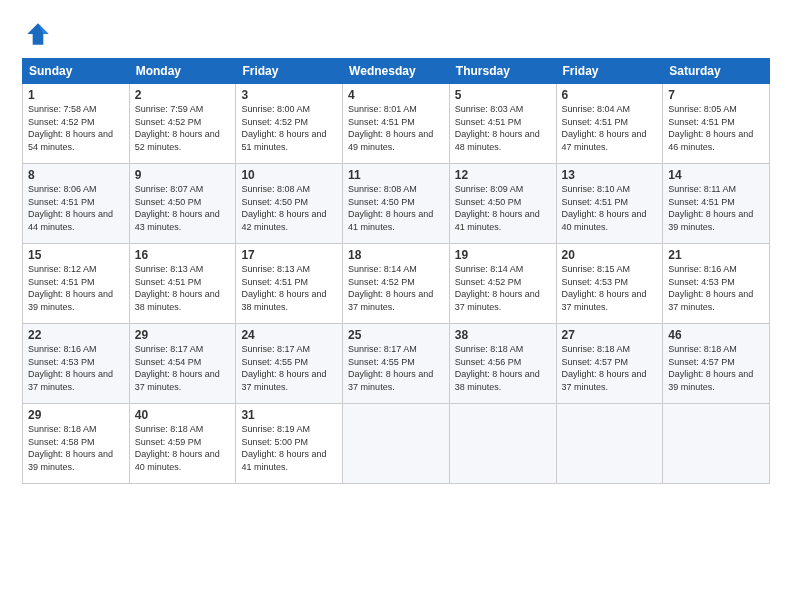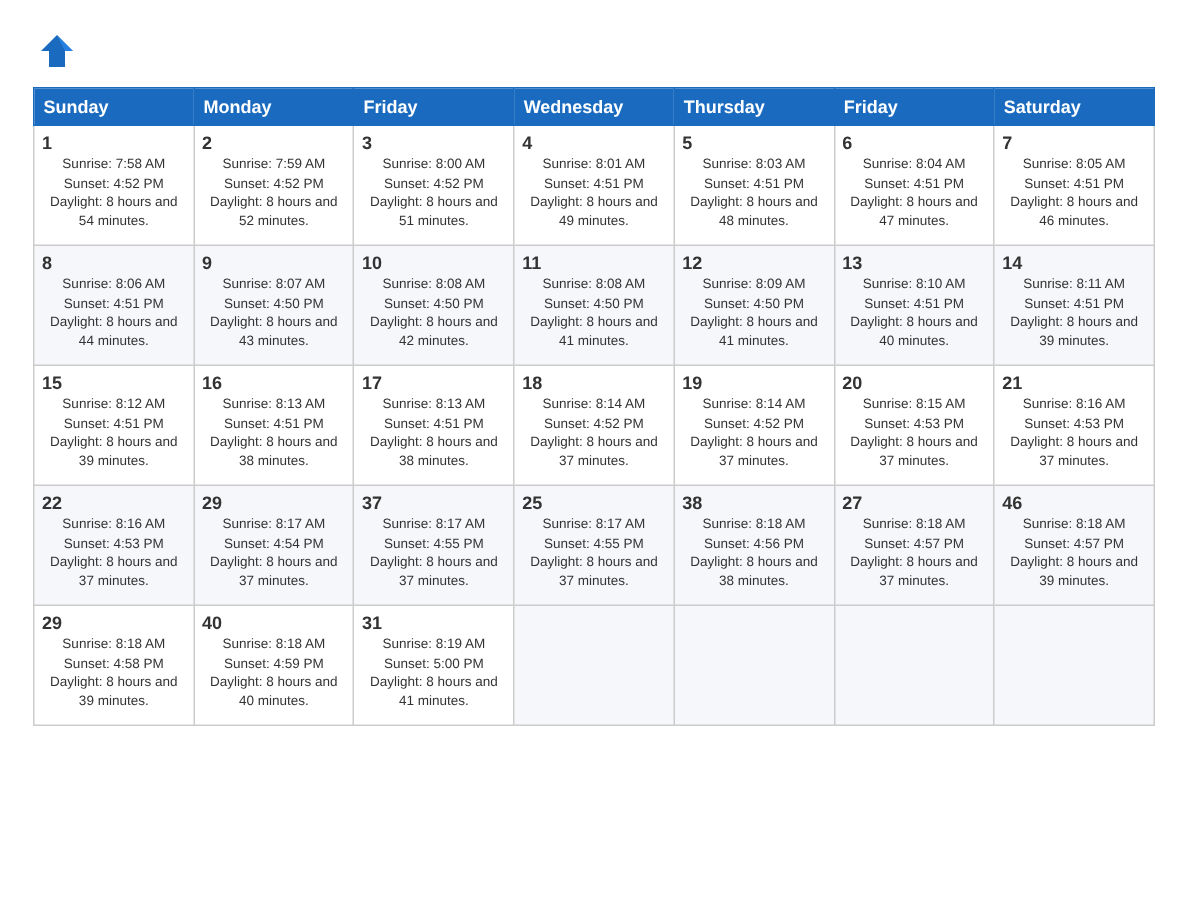--- a/index.html
+++ b/index.html
@@ -89,21 +89,20 @@
     .day-num {
       font-size: 12px;
       font-weight: bold;
       display: block;
       margin-bottom: 1px;
     }
     .cell-text {
       font-size: 9px;
       line-height: 1.4;
       color: #333;
-      text-align: center;
     }
     .empty-cell {
       background: #f5f7fa !important;
     }
   </style>
 </head>
 <body>
 
 <div class="page">
   <div class="header-row">
@@ -229,21 +228,21 @@
         <tr>
           <td>
             <span class="day-num">22</span>
             <div class="cell-text">Sunrise: 8:16 AM<br>Sunset: 4:53 PM<br>Daylight: 8 hours and 37 minutes.</div>
           </td>
           <td>
             <span class="day-num">29</span>
             <div class="cell-text">Sunrise: 8:17 AM<br>Sunset: 4:54 PM<br>Daylight: 8 hours and 37 minutes.</div>
           </td>
           <td>
-            <span class="day-num">37</span>
+            <span class="day-num">24</span>
             <div class="cell-text">Sunrise: 8:17 AM<br>Sunset: 4:55 PM<br>Daylight: 8 hours and 37 minutes.</div>
           </td>
           <td>
             <span class="day-num">25</span>
             <div class="cell-text">Sunrise: 8:17 AM<br>Sunset: 4:55 PM<br>Daylight: 8 hours and 37 minutes.</div>
           </td>
           <td>
             <span class="day-num">38</span>
             <div class="cell-text">Sunrise: 8:18 AM<br>Sunset: 4:56 PM<br>Daylight: 8 hours and 38 minutes.</div>
           </td>

